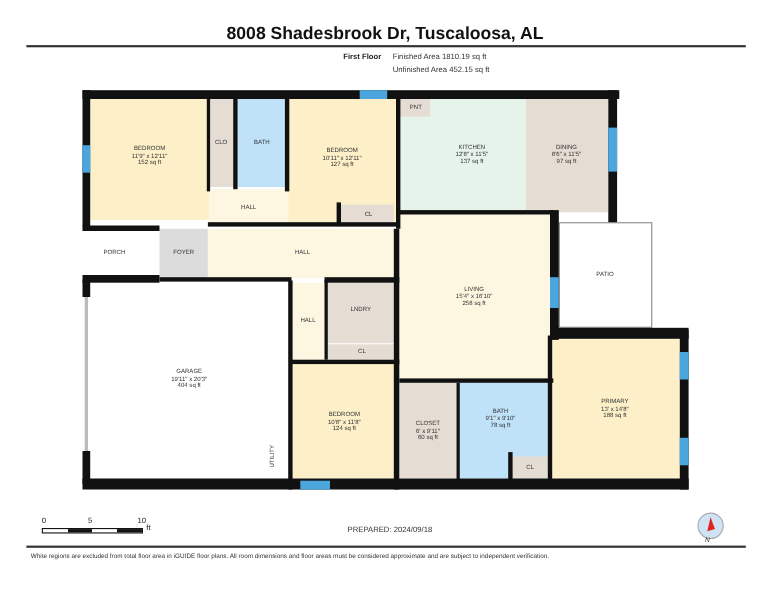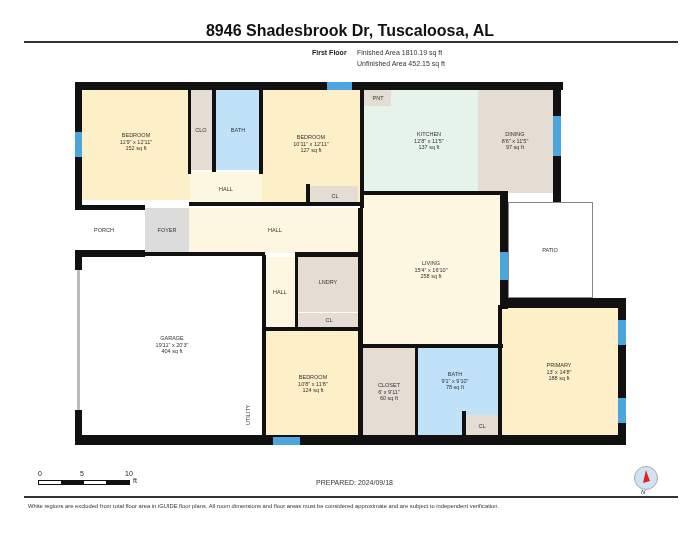--- a/index.html
+++ b/index.html
@@ -16,21 +16,21 @@
   .scale { position:absolute; top:470px; left:38px; font-size:7px; }
   .prepared { position:absolute; top:479px; left:316px; font-size:7px; color:#333; }
   .disclaimer { position:absolute; top:503px; left:28px; font-size:5.8px; color:#333; white-space:nowrap; }
   .compass { position:absolute; left:634px; top:466px; width:22px; height:22px; border-radius:50%; border:1px solid #aaa; background:#cfe3f5; }
   .compass-n { position:absolute; left:641px; top:489px; font-size:6px; font-style:italic; }
   .util { position:absolute; font-size:5.5px; transform:rotate(-90deg); transform-origin:left top; color:#333; }
 </style>
 </head>
 <body>
 
-<div class="title">8946 Shadesbrook Dr, Tuscaloosa, AL</div>
+<div class="title">8008 Shadesbrook Dr, Tuscaloosa, AL</div>
 <div class="hr" style="top:41px;"></div>
 <div class="floor-label">First Floor</div>
 <div class="area-line" style="top:49px;">Finished Area 1810.19 sq ft</div>
 <div class="area-line" style="top:60px;">Unfinished Area 452.15 sq ft</div>
 
 <div class="plan">
 
   <div class="room" style="left:82px;top:90px;width:108px;height:110px;background:#fdf0c8;"></div>
   <div class="room" style="left:190px;top:90px;width:22px;height:80px;background:#e5ddd3;"></div>
   <div class="room" style="left:216px;top:90px;width:44px;height:80px;background:#bfe2f8;"></div>

